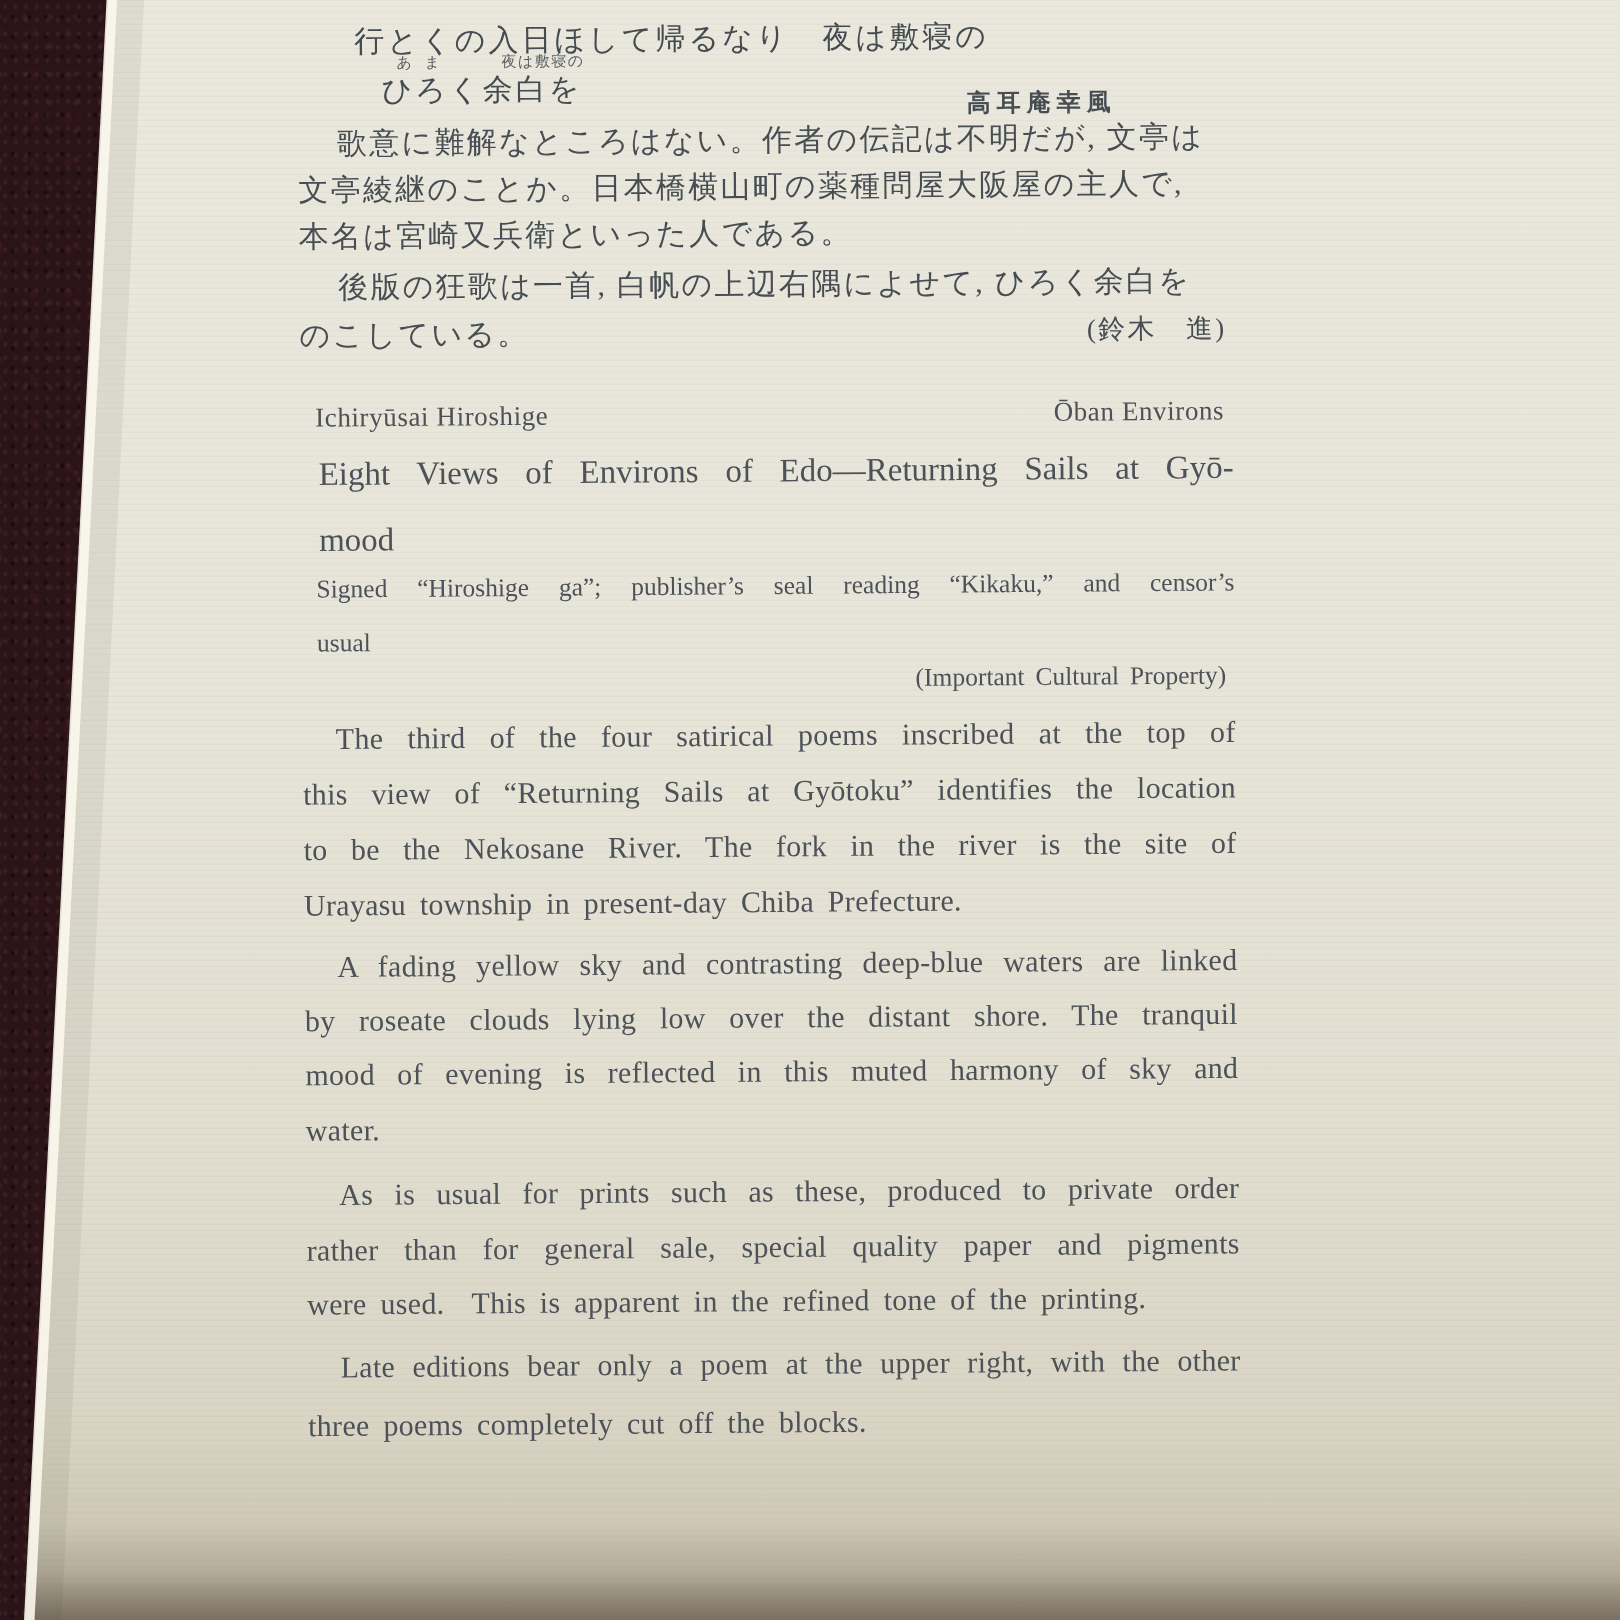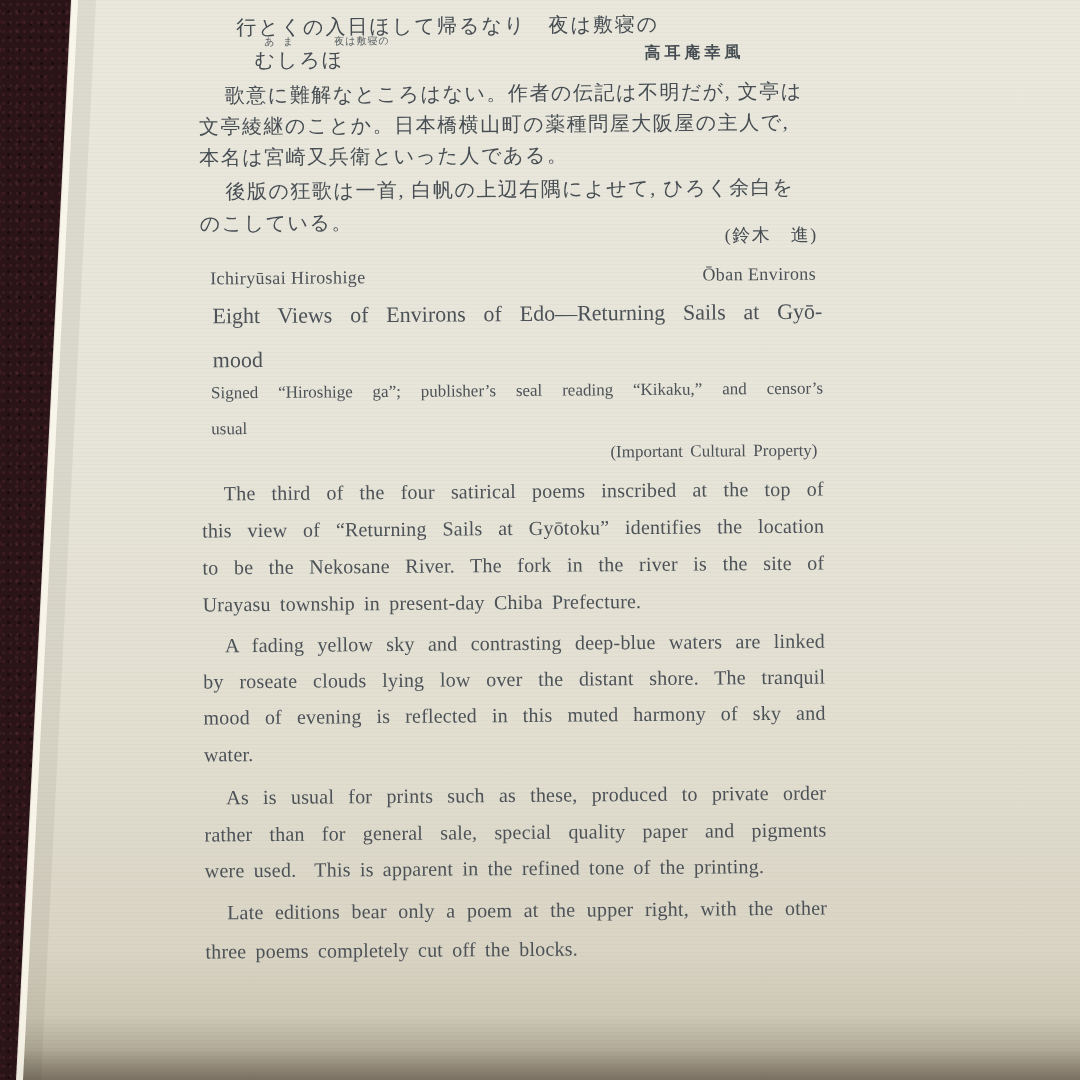--- a/index.html
+++ b/index.html
@@ -65,30 +65,30 @@
 
 <div class="photo">
   <div class="fabric"></div>
 
   <div class="page">
     <div class="content">
 
       <div class="line jp-poem" style="top:12px;left:38px">行とくの入日ほして帰るなり　夜は敷寝の</div>
       <div class="line furi" style="top:33px;left:66px">あ ま</div>
       <div class="line furi" style="top:33px;left:136px;letter-spacing:1px">夜は敷寝の</div>
-      <div class="line jp-poem" style="top:45px;left:56px">むしろほ</div>
-      <div class="line jp" style="top:44px;right:76px;font-size:16px;letter-spacing:4px;font-weight:600">高耳庵幸風</div>
+      <div class="line jp-poem" style="top:45px;left:56px">ひろく余白を</div>
+      <div class="line jp" style="top:60px;right:76px;font-size:16px;letter-spacing:4px;font-weight:600">高耳庵幸風</div>
 
       <div class="line jp" style="top:80px;left:26px">歌意に難解なところはない。作者の伝記は不明だが, 文亭は</div>
       <div class="line jp" style="top:111px;left:0">文亭綾継のことか。日本橋横山町の薬種問屋大阪屋の主人で,</div>
       <div class="line jp" style="top:142px;left:0">本名は宮崎又兵衛といった人である。</div>
 
       <div class="line jp" style="top:176px;left:26px">後版の狂歌は一首, 白帆の上辺右隅によせて, ひろく余白を</div>
       <div class="line jp" style="top:208px;left:0">のこしている。</div>
-      <div class="line jp" style="top:225px;right:4px;font-size:18px">(鈴木　進)</div>
+      <div class="line jp" style="top:209px;right:4px;font-size:18px">(鈴木　進)</div>
 
       <div class="line head" style="top:266px;left:10px">Ichiryūsai Hiroshige</div>
       <div class="line head" style="top:266px;right:6px">Ōban Environs</div>
 
       <div class="line title just" style="top:300px;left:12px;width:610px">Eight Views of Environs of Edo—Returning Sails at Gyō-</div>
       <div class="line title" style="top:344px;left:12px">mood</div>
 
       <div class="line small just" style="top:380px;left:10px;width:612px">Signed “Hiroshige ga”; publisher’s seal reading “Kikaku,” and censor’s</div>
       <div class="line small" style="top:416px;left:10px">usual</div>
 

